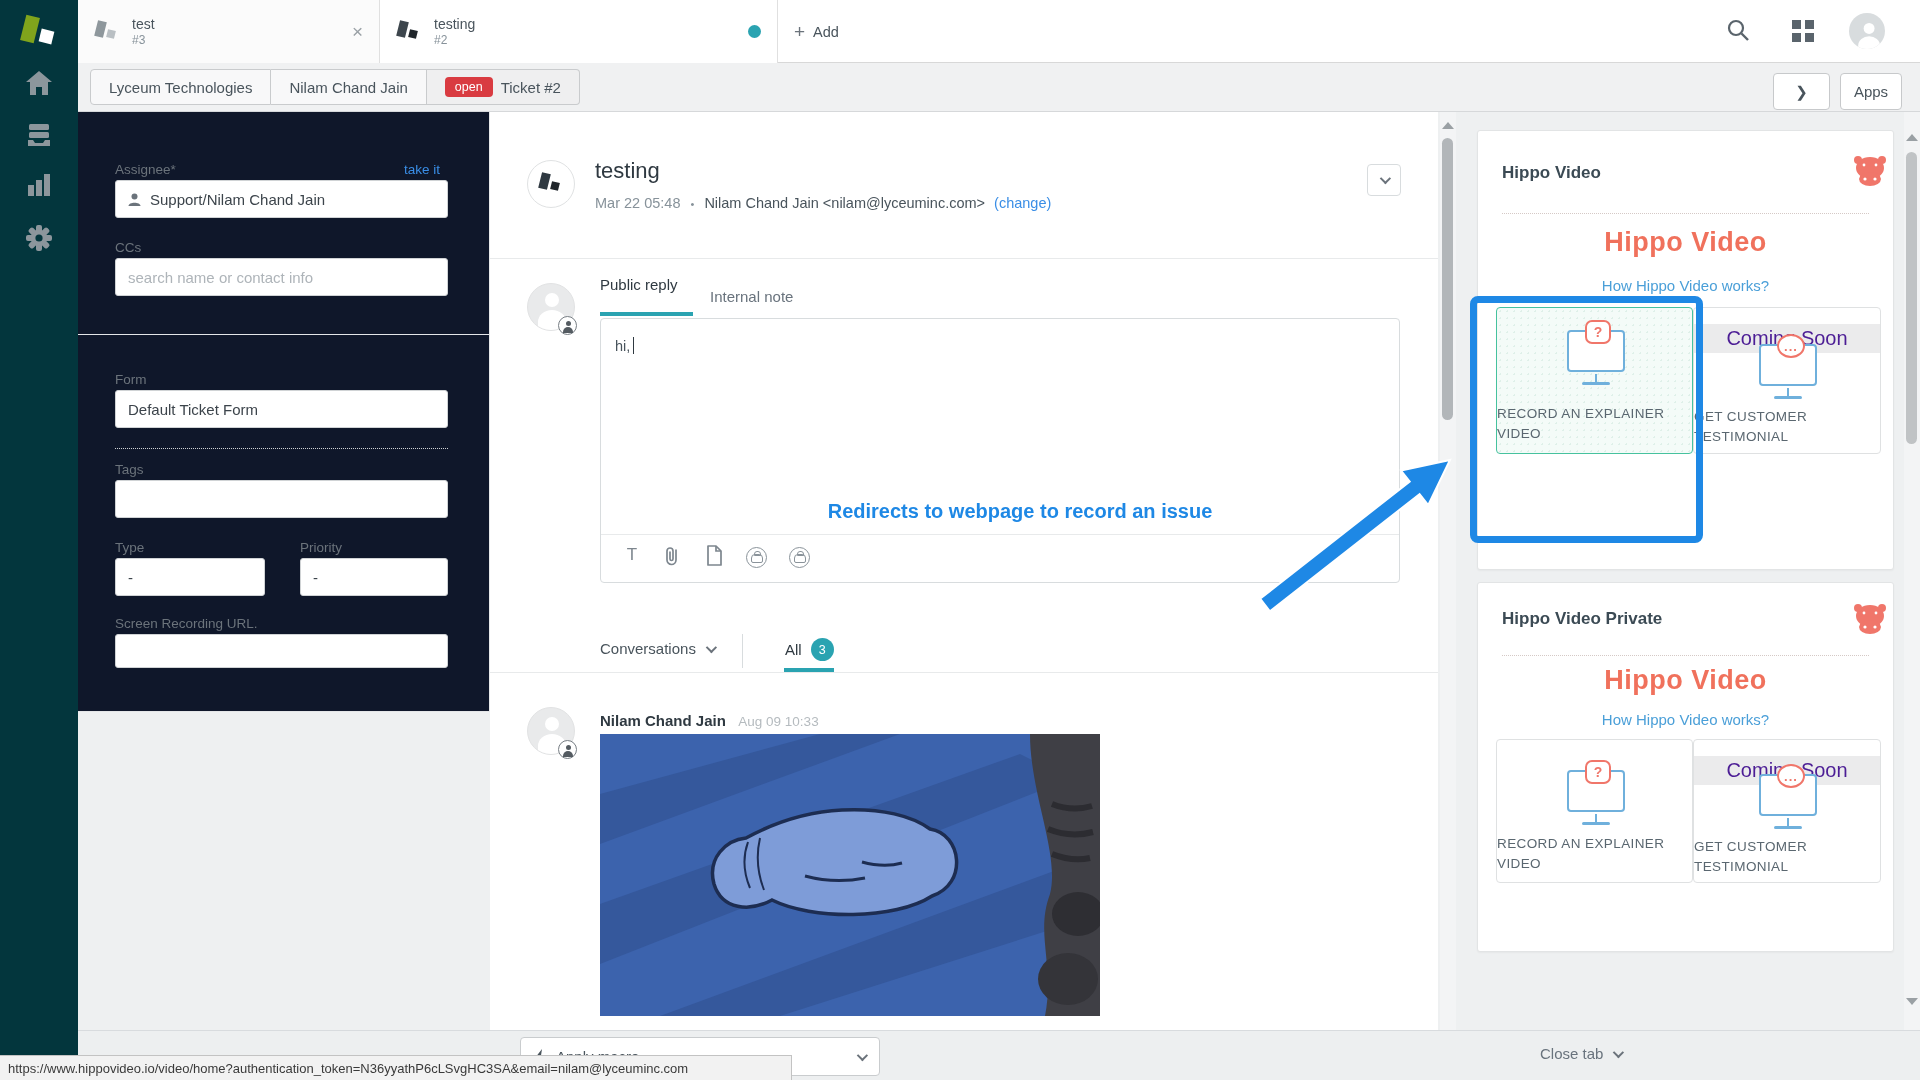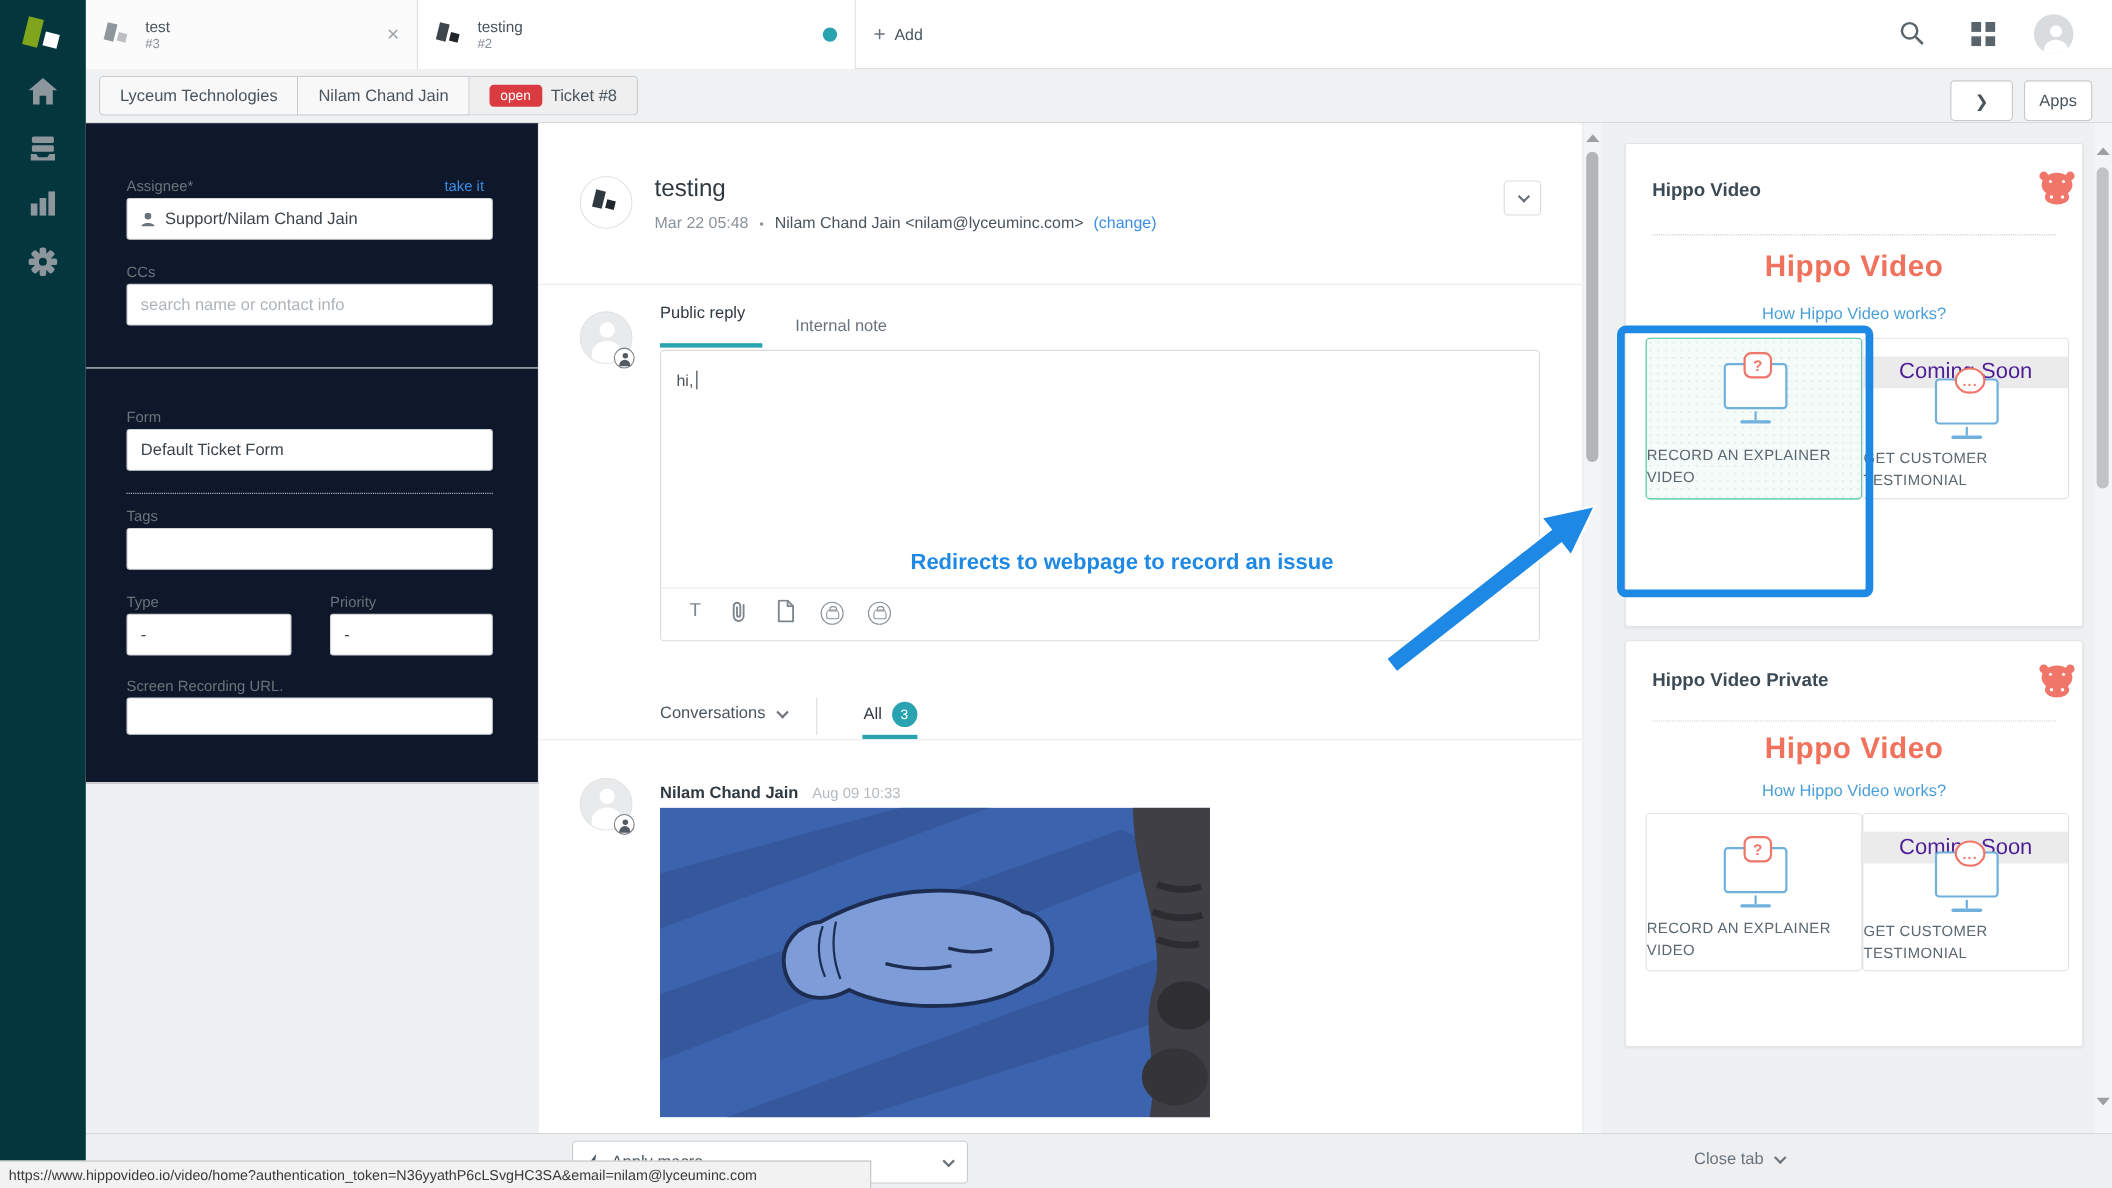--- a/index.html
+++ b/index.html
@@ -212,21 +212,21 @@
       <div class="person-glyph" style="transform:scale(.78) translate(-5px,-4px);"></div>
     </div>
   </div>
 
   <div id="crumbbar" class="abs">
     <div style="position:absolute; left:12px; top:6px; display:flex;">
       <div class="crumb-seg first">Lyceum Technologies</div>
       <div class="crumb-seg">Nilam Chand Jain</div>
       <div class="crumb-seg last">
         <span class="badge-open" style="background:#d93b41;">open</span>
-        <span>Ticket #8</span>
+        <span>Ticket #2</span>
       </div>
     </div>
     <div class="sq-btn" style="left:1695px; width:57px; top:10px;">
       <span style="font-weight:bold;">❯</span>
     </div>
     <div class="sq-btn" style="left:1762px; width:62px; top:10px;">
       <span>Apps</span>
     </div>
   </div>
 
@@ -290,21 +290,21 @@
     </div>
     <div class="abs" style="left:0; top:146px; width:948px; border-top:1px solid #e8eaeb;"></div>
 
     <div class="round-avatar" style="left:37px; top:171px;">
       <div class="person-glyph"></div>
     </div>
     <div class="mini-badge" style="left:68px; top:204px;"></div>
 
     <div class="ctab" style="left:110px; top:164px; color:#2f3941; font-weight:normal;">Public reply</div>
     <div class="abs" style="left:110px; top:200px; width:93px; height:4px; background:#2aa3b1;"></div>
-    <div class="ctab" style="left:233px; top:176px; color:#69737d;">Internal note</div>
+    <div class="ctab" style="left:220px; top:176px; color:#69737d;">Internal note</div>
 
     <div class="abs" style="left:110px; top:206px; width:800px; height:265px; border:1px solid #d8dcde; border-radius:4px; background:#fff;">
       <div style="position:absolute; left:14px; top:18px; font-size:14.5px; color:#49545c;">
         <span>hi,</span><span style="display:inline-block; width:1px; height:17px; background:#2f3941; vertical-align:-3px; margin-left:3px;"></span>
       </div>
       <div style="position:absolute; left:0; top:215px; width:100%; border-top:1px solid #e8eaeb;"></div>
       <div class="tb-ico" style="left:20px; top:226px; font-size:17px; color:#7d868e; text-align:center;">T</div>
       <div class="tb-ico" style="left:62px; top:226px;">
         <svg width="18" height="21" viewBox="0 0 18 21">
             <path d="M13 5 L13 15 A4.5 4.5 0 0 1 4 15 L4 6 A3 3 0 0 1 10 6 L10 14 A1.5 1.5 0 0 1 7 14 L7 7" fill="none" stroke="#7d868e" stroke-width="1.7" stroke-linecap="round"></path>

